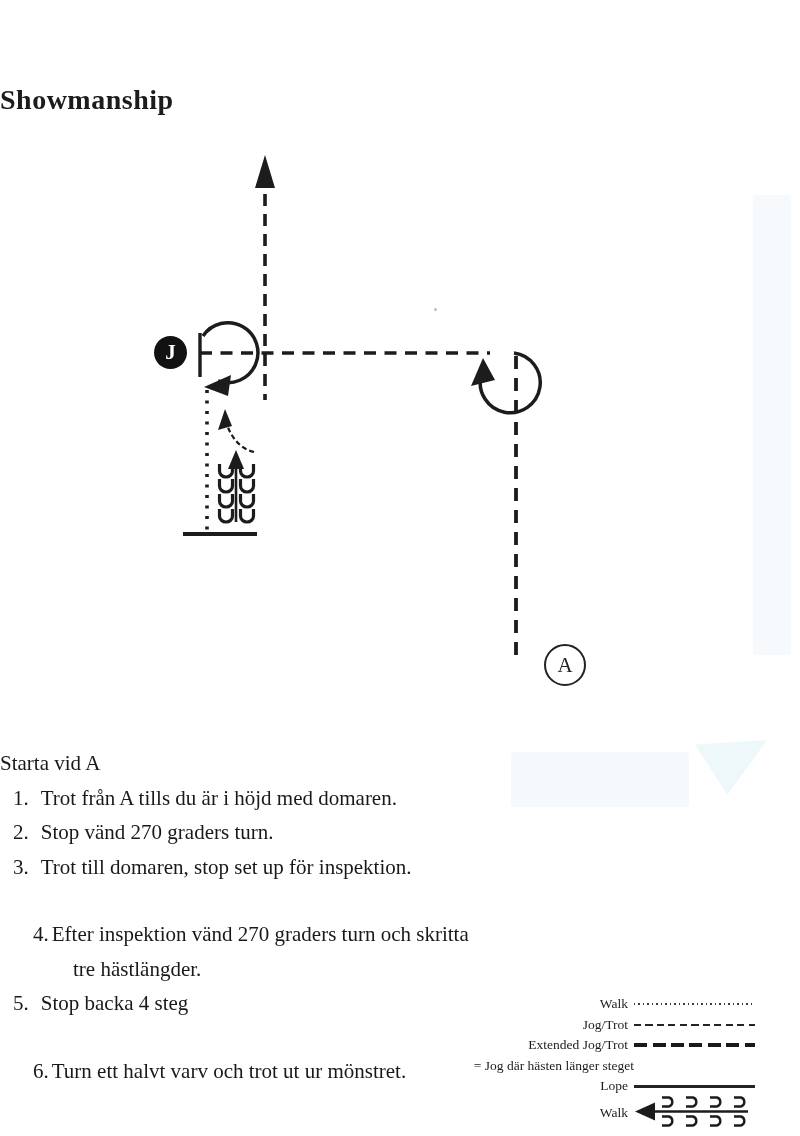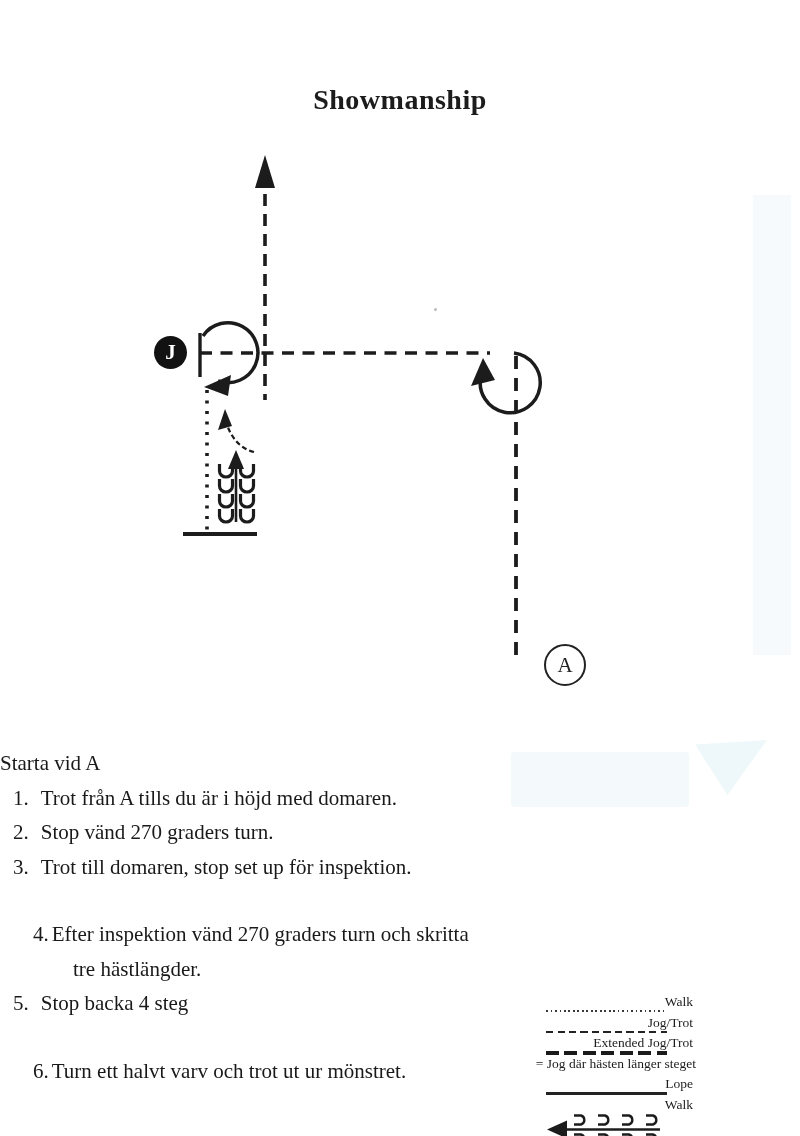--- a/index.html
+++ b/index.html
@@ -10,21 +10,21 @@
   
   .scan-band { position:absolute; left:753px; top:195px; width:38px; height:460px;
                background:#f6fafc; }
   .scan-rect { position:absolute; left:511px; top:752px; width:178px; height:55px;
                background:#f4fafb; border-radius:3px; }
   .scan-tri  { position:absolute; left:695px; top:740px; width:72px; height:55px;
                background:#eef8fa; clip-path:polygon(0 8%, 100% 0, 45% 100%); }
   .scan-dot  { position:absolute; left:434px; top:308px; width:3px; height:3px;
                background:#b9bdbd; border-radius:50%; }
 
-  .title { position:absolute; top:84px; left:0; width:800px; text-align:center;
+  .title { position:absolute; top:84px; left:0; width:800px; text-align:left;
            font-size:28px; font-weight:bold; letter-spacing:0.5px; }
 
   .diagram-svg { position:absolute; left:0; top:0; width:800px; height:740px; }
 
   .badge-judge { position:absolute; left:154px; top:336px; width:33px; height:33px;
                  background:#121212; color:#fff; border-radius:50%;
                  display:flex; align-items:center; justify-content:center;
                  font-size:21px; font-weight:bold; }
   .badge-start { position:absolute; left:544px; top:644px; width:42px; height:42px;
                  border:2.6px solid #222; border-radius:50%;
@@ -36,21 +36,21 @@
   .intro { padding-left:0; }
   .ins-row { white-space:nowrap; }
   .ins-row.gap   { padding-left:13px; }
   .ins-row.gap .num   { margin-right:12px; }
   .ins-row.tight { padding-left:33px;margin-top:33px; }
   .ins-row.tight .num { margin-right:3px; }
   .ins-cont { padding-left:38px;margin-left:35px; }
 
   .legend { position:absolute; left:448px; top:994px; width:316px;
             font-size:13.5px; color:#1c1c1c; }
-  .lg-row { display:flex; align-items:center; height:20.5px;flex-direction:column; }
+  .lg-row { display:flex; align-items:center; height:20.5px; }
   .lg-row.lg-back { height:33px; align-items:center; }
   .lg-label { display:inline-block; width:186px; text-align:right; padding-right:6px;
               white-space:nowrap; }
   .lg-line  { display:inline-block; width:121px; }
   .ln-walk { height:2px;
     background:repeating-linear-gradient(90deg,#3a3a3a 0 1.5px,transparent 1.5px 4.5px); }
   .ln-jog  { height:2.2px;
     background:repeating-linear-gradient(90deg,#232323 0 7px,transparent 7px 11.5px); }
   .ln-ext  { height:3.6px;
     background:repeating-linear-gradient(90deg,#1a1a1a 0 13px,transparent 13px 18.5px); }

